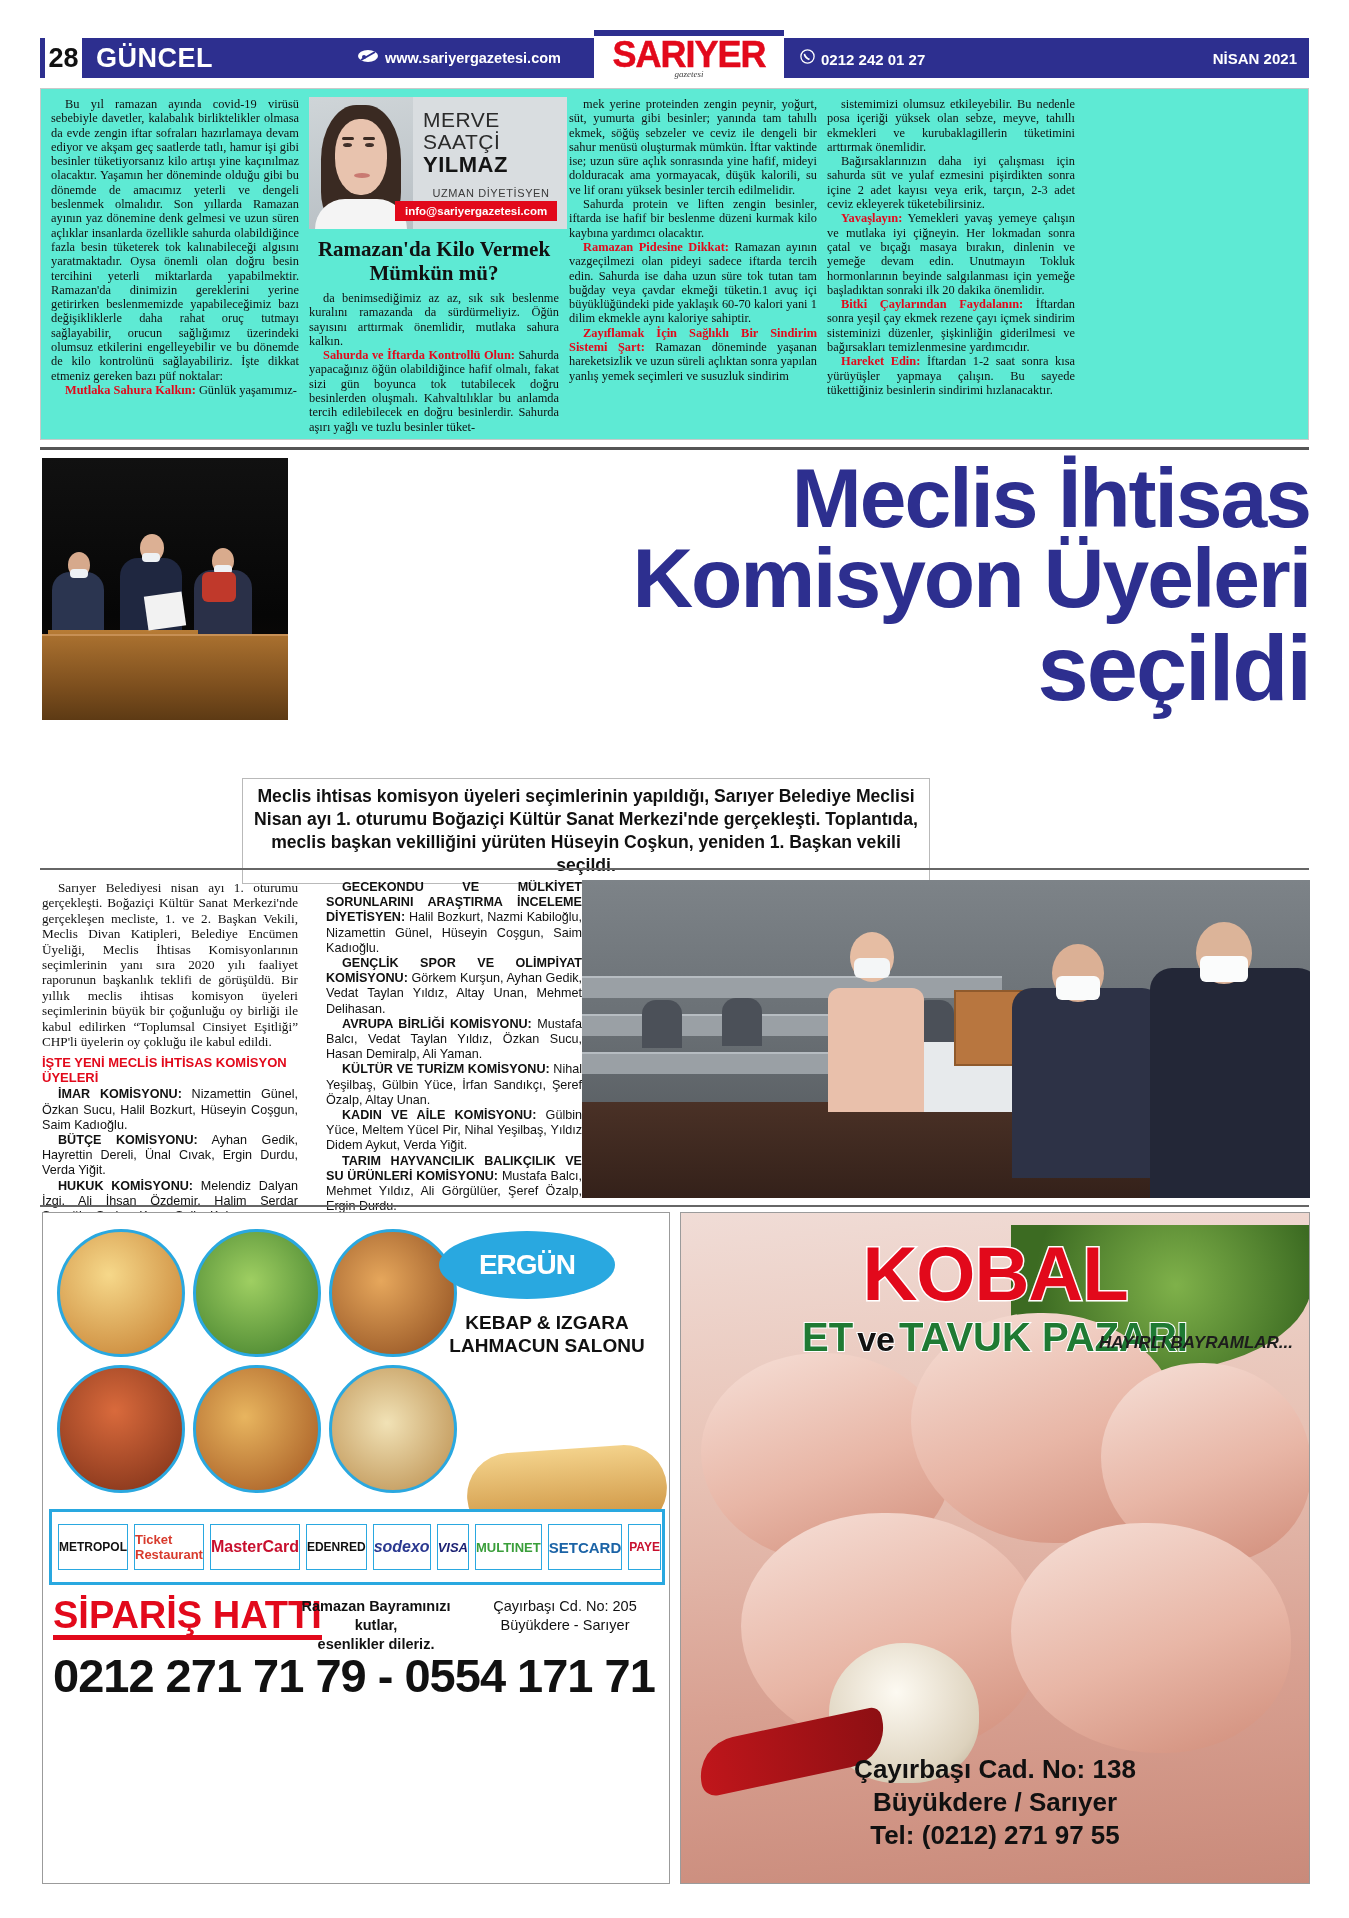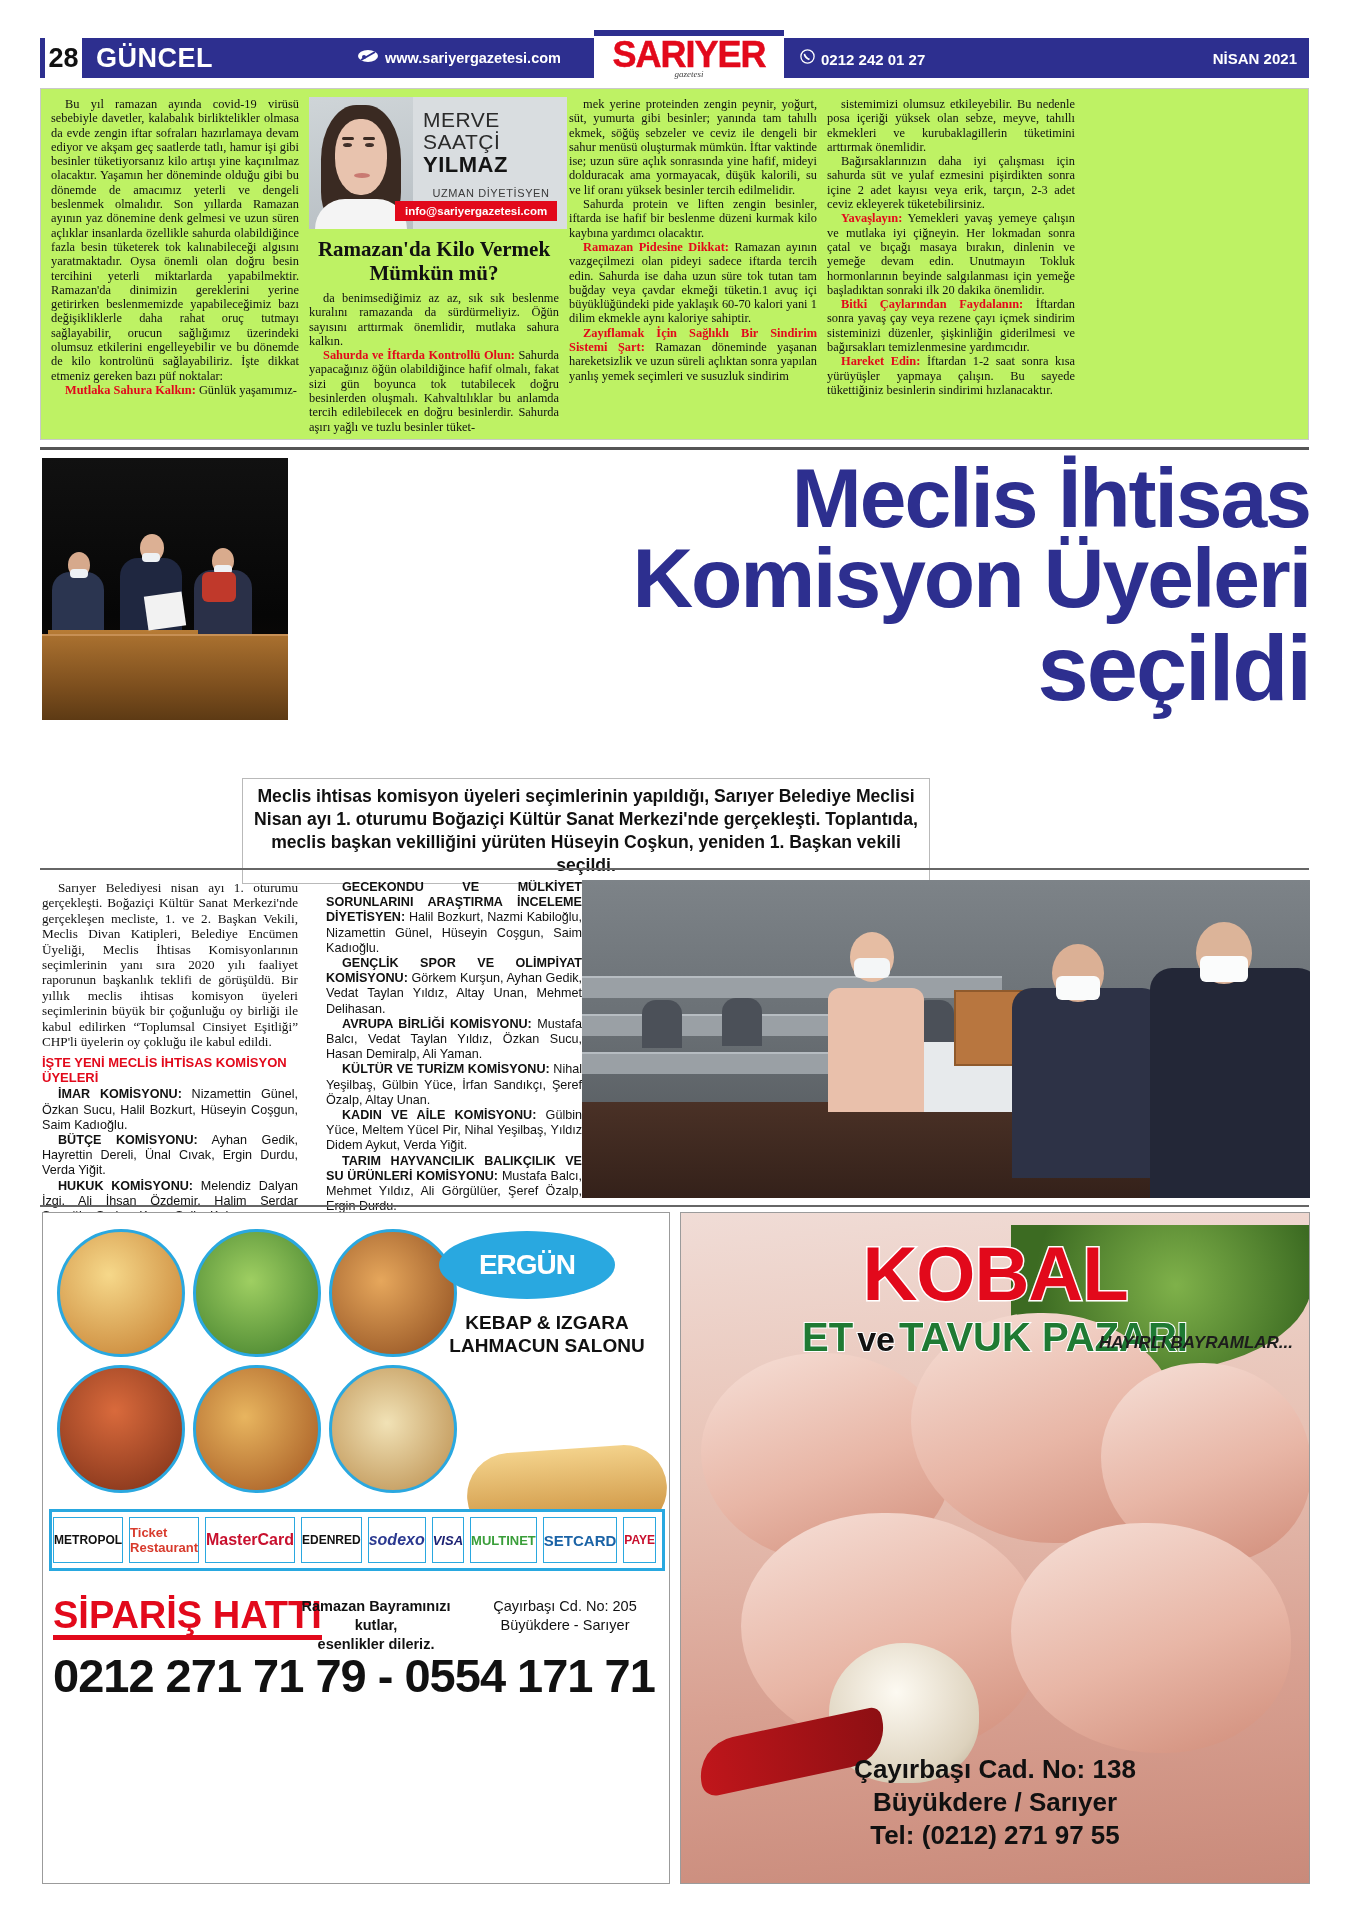--- a/index.html
+++ b/index.html
@@ -46,21 +46,21 @@
   .mh-phone { position:absolute; left:718px; display:flex; align-items:flex-end; gap:6px; }
   .mh-phone-txt { color:#fff; font-family:"Liberation Sans", sans-serif; font-weight:bold; font-size:15px; }
   .mh-date {
     position:absolute; right:12px; color:#fff;
     font-family:"Liberation Sans", sans-serif; font-weight:bold; font-size:15px;
   }
 
   
   .health {
     position:absolute; left:40px; top:88px; width:1269px; height:352px;
-    background:#bef264; border:1px solid #c9c9c9;
+    background:#5eead4; border:1px solid #c9c9c9;
     padding:8px 10px;
     display:flex; gap:10px;
   }
   .hcol { width:248px; }
   .hcol.wide { width:250px; }
   .htext {
     font-family:"Liberation Serif", serif; font-size:12.4px; line-height:14.3px;
     text-align:justify; text-justify:inter-word; hyphens:auto;
   }
   .htext p { text-indent:14px; margin-bottom:0; }
@@ -234,23 +234,23 @@
   .ae-logo-txt {
     color:#fff; font-family:"Liberation Sans", sans-serif; font-weight:bold;
     font-size:28px; letter-spacing:-1px;
   }
   .ae-sub {
     position:absolute; left:392px; top:98px; width:224px; text-align:center;
     font-family:"Liberation Sans", sans-serif; font-weight:bold;
     font-size:19px; line-height:23px; color:#111;
   }
   .ae-cards {
-    position:absolute; left:6px; top:296px; width:616px; height:62px;
+    position:absolute; left:6px; top:296px; width:616px; height:76px;
     border:3px solid #29a8e0; background:#fff;
-    display:flex; align-items:center; gap:6px; padding:0 6px;justify-content:flex-end;
+    display:flex; align-items:center; gap:6px; padding:0 6px;
   }
   .card {
     height:46px; border:1px solid #2aa8e0; background:#fff; flex:1;
     display:flex; align-items:center; justify-content:center;
     font-family:"Liberation Sans", sans-serif; font-weight:bold; font-size:12px;
   }
   .card.ticket { color:#d83a2c; font-size:13px; }
   .card.mc { color:#c8102e; font-size:16px; }
   .card.sodexo { color:#2b3990; font-size:16px; font-style:italic; }
   .card.visa { color:#1a1f71; font-size:13px; font-style:italic; }
@@ -432,21 +432,21 @@
     </div>
 
     <div class="hcol">
       <div class="htext">
         <p>sistemimizi olumsuz etkileyebilir. Bu nedenle posa içeriği yüksek olan sebze, meyve, tahıllı ekmekleri ve kurubaklagillerin tüketimini arttırmak önemlidir.</p>
         <p>Bağırsaklarınızın daha iyi çalışması için sahurda süt ve yulaf ezmesini pişirdikten sonra içine 2 adet kayısı veya erik, tarçın, 2-3 adet ceviz ekleyerek tüketebilirsiniz.</p>
         <p style="text-indent:14px;">
           <span class="lead-red">Yavaşlayın:</span><span> Yemekleri yavaş yemeye çalışın ve mutlaka iyi çiğneyin. Her lokmadan sonra çatal ve bıçağı masaya bırakın, dinlenin ve yemeğe devam edin. Unutmayın Tokluk hormonlarının beyinde salgılanması için yemeğe başladıktan sonraki ilk 20 dakika önemlidir.</span>
         </p>
         <p style="text-indent:14px;">
-          <span class="lead-red">Bitki Çaylarından Faydalanın:</span><span> İftardan sonra yavaş çay veya rezene çayı içmek sindirim sisteminizi düzenler, şişkinliğin giderilmesi ve bağırsakları temizlenmesine yardımcıdır.</span>
+          <span class="lead-red">Bitki Çaylarından Faydalanın:</span><span> İftardan sonra yeşil çay ekmek rezene çayı içmek sindirim sisteminizi düzenler, şişkinliğin giderilmesi ve bağırsakları temizlenmesine yardımcıdır.</span>
         </p>
         <p style="text-indent:14px;">
           <span class="lead-red">Hareket Edin:</span><span> İftardan 1-2 saat sonra kısa yürüyüşler yapmaya çalışın. Bu sayede tükettiğiniz besinlerin sindirimi hızlanacaktır.</span>
         </p>
       </div>
     </div>
   </div>
 
   <div class="main-sep"></div>
 

